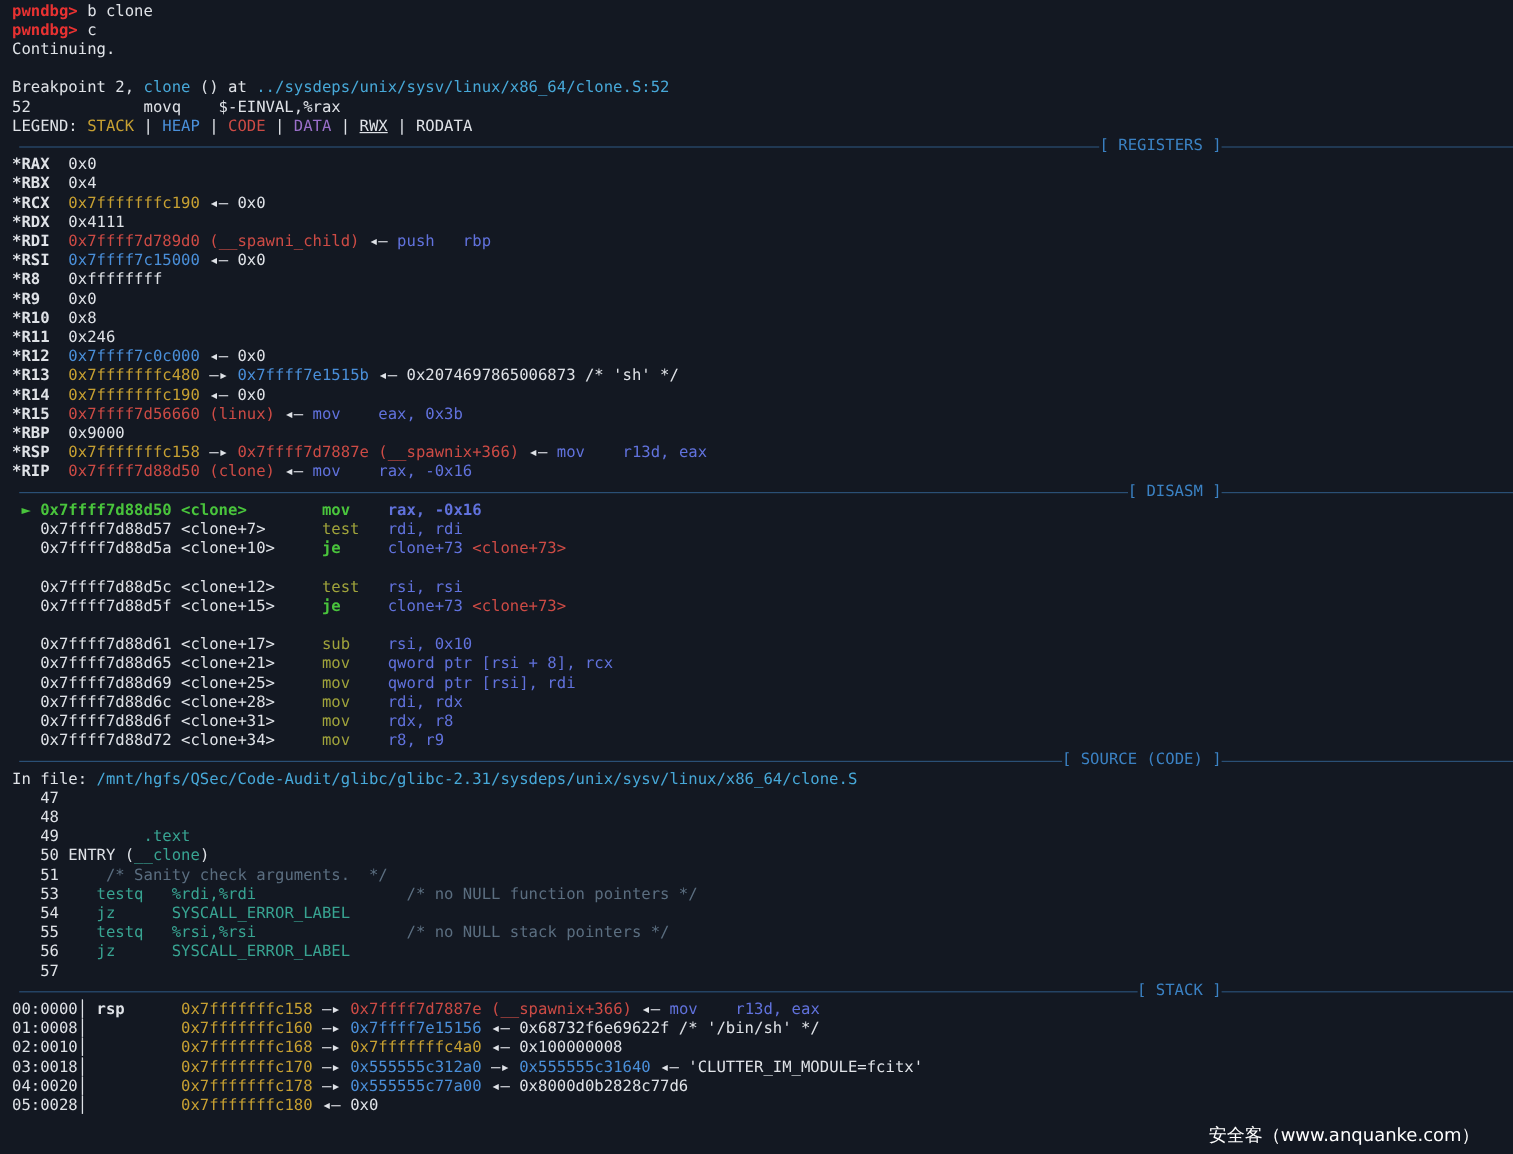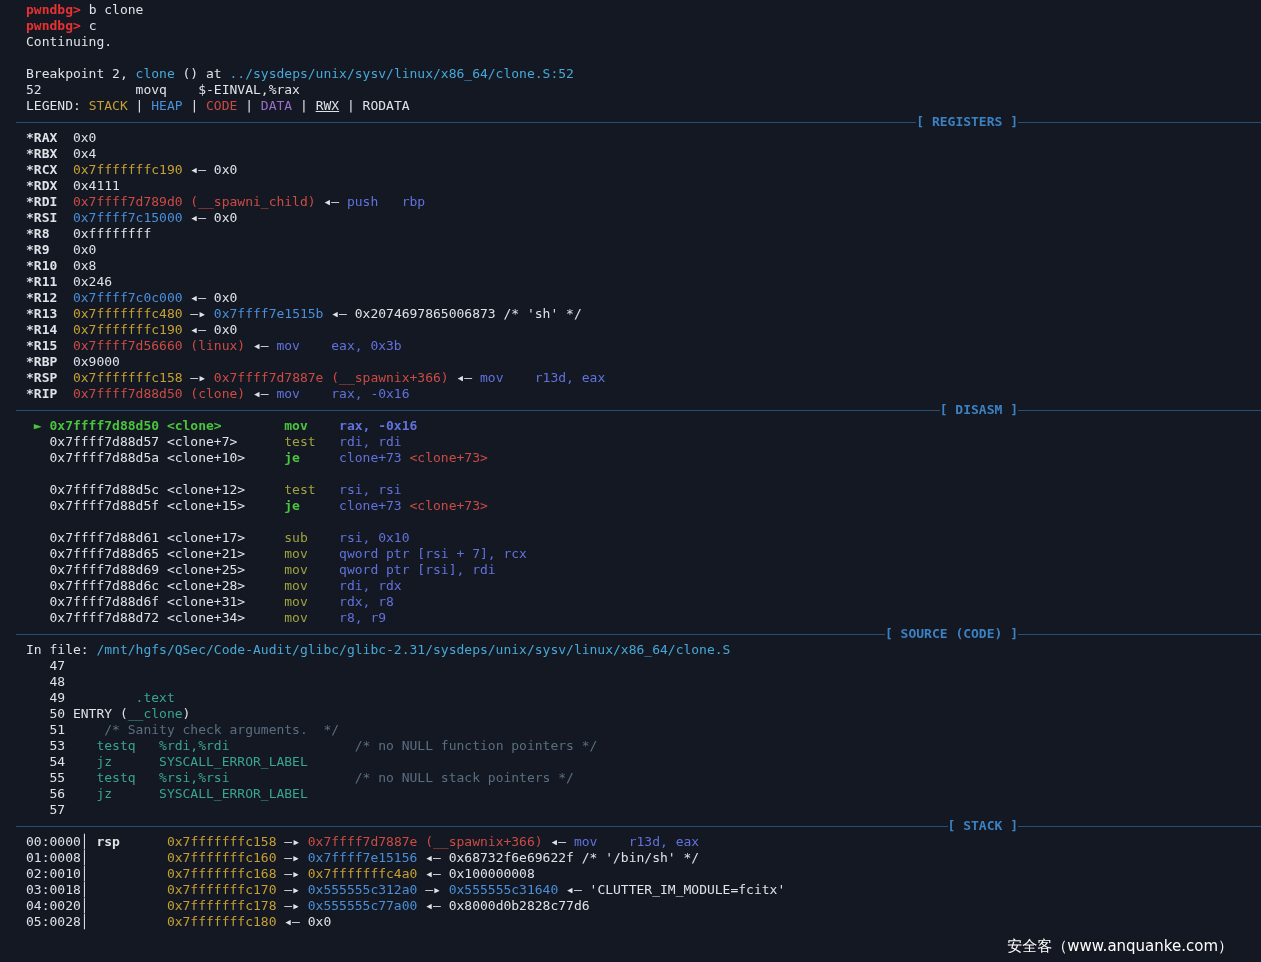--- a/index.html
+++ b/index.html
@@ -5,22 +5,22 @@
 <style>
   html,body{margin:0;padding:0}
   body{
     width:1261px;height:962px;overflow:hidden;position:relative;
     background:var(--background,#131822);
     color:var(--foreground,#dfe2e7);
     font-family:"DejaVu Sans Mono","Liberation Mono",monospace;
     font-size:13px;line-height:16px;
   }
   #terminal{position:absolute;top:2px;left:0;width:100%}
-  .line{height:16px;white-space:pre;padding-left:26px}
-  .sep{display:flex;align-items:center;padding-left:16px;font-weight:bold;color:var(--sep-label,#3b82c4)}
+  .line{height:16px;white-space:pre;padding-left:10px}
+  .sep{display:flex;align-items:center;padding-left:16px;font-weight:normal;color:var(--sep-label,#3b82c4)}
   .sep::before{content:"";flex:1 1 auto;border-top:1px solid var(--sep-line,#2a4f75)}
   .sep::after{content:"";flex:0 0 243px;border-top:1px solid var(--sep-line,#2a4f75)}
   .sep-label{white-space:pre}
   .wb{font-weight:bold}
   .rb{color:var(--prompt-red,#e83232);font-weight:bold}
   .ca{color:var(--code-red,#cd4b45)}
   .b{color:var(--number-blue,#6172dd)}
   .bb{color:var(--number-blue,#6172dd);font-weight:bold}
   .c{color:var(--path-cyan,#47a8d8)}
   .y{color:var(--stack-yellow,#c7a032)}
@@ -69,21 +69,21 @@
       <div class="line"><span class="wb">*RIP</span><span class="w">  </span><span class="ca">0x7ffff7d88d50 (clone)</span><span class="w"> ◂— </span><span class="b">mov    rax, -0x16</span></div>
       <div class="line sep"><span class="sep-label">[ DISASM ]</span></div>
       <div class="line"><span class="gb"> ► 0x7ffff7d88d50 &lt;clone&gt;        mov</span><span class="w">    </span><span class="bb">rax, -0x16</span></div>
       <div class="line"><span class="w">   0x7ffff7d88d57 &lt;clone+7&gt;      </span><span class="o">test</span><span class="w">   </span><span class="b">rdi, rdi</span></div>
       <div class="line"><span class="w">   0x7ffff7d88d5a &lt;clone+10&gt;     </span><span class="gb">je</span><span class="w">     </span><span class="b">clone+73</span><span class="w"> </span><span class="ca">&lt;clone+73&gt;</span></div>
       <div class="line"></div>
       <div class="line"><span class="w">   0x7ffff7d88d5c &lt;clone+12&gt;     </span><span class="o">test</span><span class="w">   </span><span class="b">rsi, rsi</span></div>
       <div class="line"><span class="w">   0x7ffff7d88d5f &lt;clone+15&gt;     </span><span class="gb">je</span><span class="w">     </span><span class="b">clone+73</span><span class="w"> </span><span class="ca">&lt;clone+73&gt;</span></div>
       <div class="line"></div>
       <div class="line"><span class="w">   0x7ffff7d88d61 &lt;clone+17&gt;     </span><span class="o">sub</span><span class="w">    </span><span class="b">rsi, 0x10</span></div>
-      <div class="line"><span class="w">   0x7ffff7d88d65 &lt;clone+21&gt;     </span><span class="o">mov</span><span class="w">    </span><span class="b">qword ptr [rsi + 7], rcx</span></div>
+      <div class="line"><span class="w">   0x7ffff7d88d65 &lt;clone+21&gt;     </span><span class="o">mov</span><span class="w">    </span><span class="b">qword ptr [rsi + 8], rcx</span></div>
       <div class="line"><span class="w">   0x7ffff7d88d69 &lt;clone+25&gt;     </span><span class="o">mov</span><span class="w">    </span><span class="b">qword ptr [rsi], rdi</span></div>
       <div class="line"><span class="w">   0x7ffff7d88d6c &lt;clone+28&gt;     </span><span class="o">mov</span><span class="w">    </span><span class="b">rdi, rdx</span></div>
       <div class="line"><span class="w">   0x7ffff7d88d6f &lt;clone+31&gt;     </span><span class="o">mov</span><span class="w">    </span><span class="b">rdx, r8</span></div>
       <div class="line"><span class="w">   0x7ffff7d88d72 &lt;clone+34&gt;     </span><span class="o">mov</span><span class="w">    </span><span class="b">r8, r9</span></div>
       <div class="line sep"><span class="sep-label">[ SOURCE (CODE) ]</span></div>
       <div class="line"><span class="w">In file: </span><span class="c">/mnt/hgfs/QSec/Code-Audit/glibc/glibc-2.31/sysdeps/unix/sysv/linux/x86_64/clone.S</span></div>
       <div class="line"><span class="w">   47 </span></div>
       <div class="line"><span class="w">   48 </span></div>
       <div class="line"><span class="w">   49 </span><span class="t">        .text</span></div>
       <div class="line"><span class="w">   50 </span><span class="w">ENTRY (</span><span class="t">__clone</span><span class="w">)</span></div>

